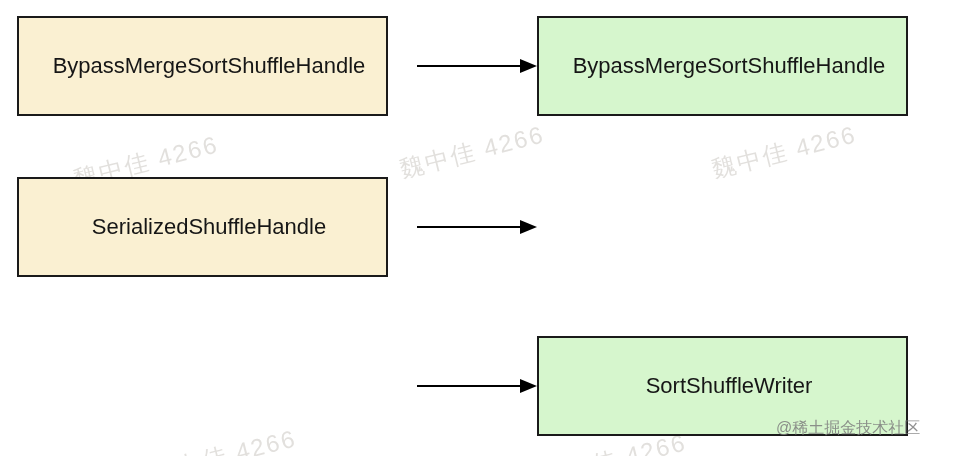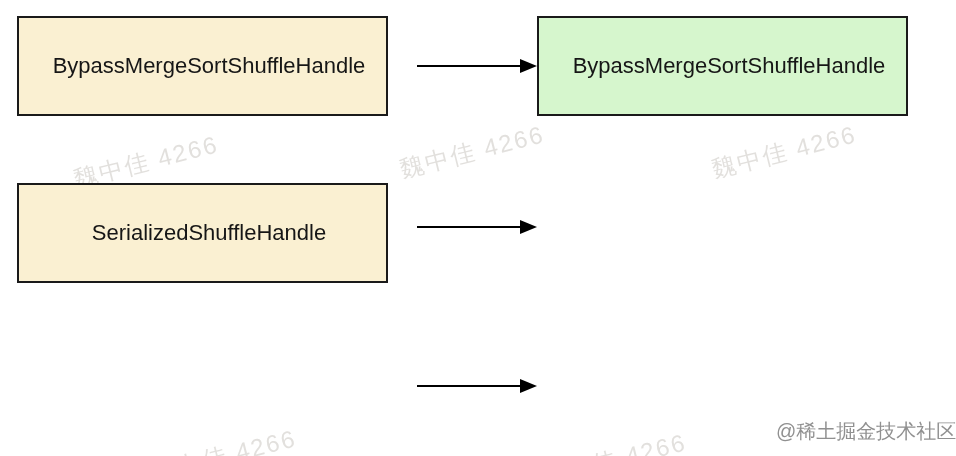--- a/index.html
+++ b/index.html
@@ -32,21 +32,21 @@
   }
   .node.handle {
     left: 17px;
     background: var(--handle-fill, #faf0d2);
   }
   .node.writer {
     left: 537px;
     background: var(--writer-fill, #d6f6cd);
   }
   .row1 { top: 16px; }
-  .row2 { top: 183px; }
+  .row2 { top: 177px; }
   .row3 { top: 336px; }
   .arrow {
     position: absolute;
     left: 417px;
     width: 120px;
     height: 20px;
     z-index: 1;
   }
   .arrow.row1 { top: 56px; }
   .arrow.row2 { top: 217px; }
@@ -63,21 +63,21 @@
   }
   .wm1 { left: 72px;  top: 146px; }
   .wm2 { left: 398px; top: 136px; }
   .wm3 { left: 710px; top: 136px; }
   .wm4 { left: 150px; top: 440px; }
   .wm5 { left: 540px; top: 444px; }
   .attribution {
     position: absolute;
     left: 776px;
     top: 418px;
-    font-size: 20px;
+    font-size: 16px;
     color: rgba(125, 125, 125, 0.85);
     white-space: nowrap;
     z-index: 3;
     pointer-events: none;
   }
 </style>
 </head>
 <body>
 
 <div class="canvas">
@@ -98,20 +98,23 @@
   </div>
   <svg class="arrow row2" viewBox="0 0 120 20" xmlns="http://www.w3.org/2000/svg">
     <line x1="0" y1="10" x2="104" y2="10" stroke="#000000" stroke-width="2"></line>
     <polygon points="103,3 120,10 103,17" fill="#000000"></polygon>
   </svg>
 
   <svg class="arrow row3" viewBox="0 0 120 20" xmlns="http://www.w3.org/2000/svg">
     <line x1="0" y1="10" x2="104" y2="10" stroke="#000000" stroke-width="2"></line>
     <polygon points="103,3 120,10 103,17" fill="#000000"></polygon>
   </svg>
+  <div class="node writer row3">
+    <span>SortShuffleWriter</span>
+  </div>
 
   <div class="wm wm1">魏中佳 4266</div>
   <div class="wm wm2">魏中佳 4266</div>
   <div class="wm wm3">魏中佳 4266</div>
   <div class="wm wm4">魏中佳 4266</div>
   <div class="wm wm5">魏中佳 4266</div>
 
   <div class="attribution">@稀土掘金技术社区</div>
 
 </div>

